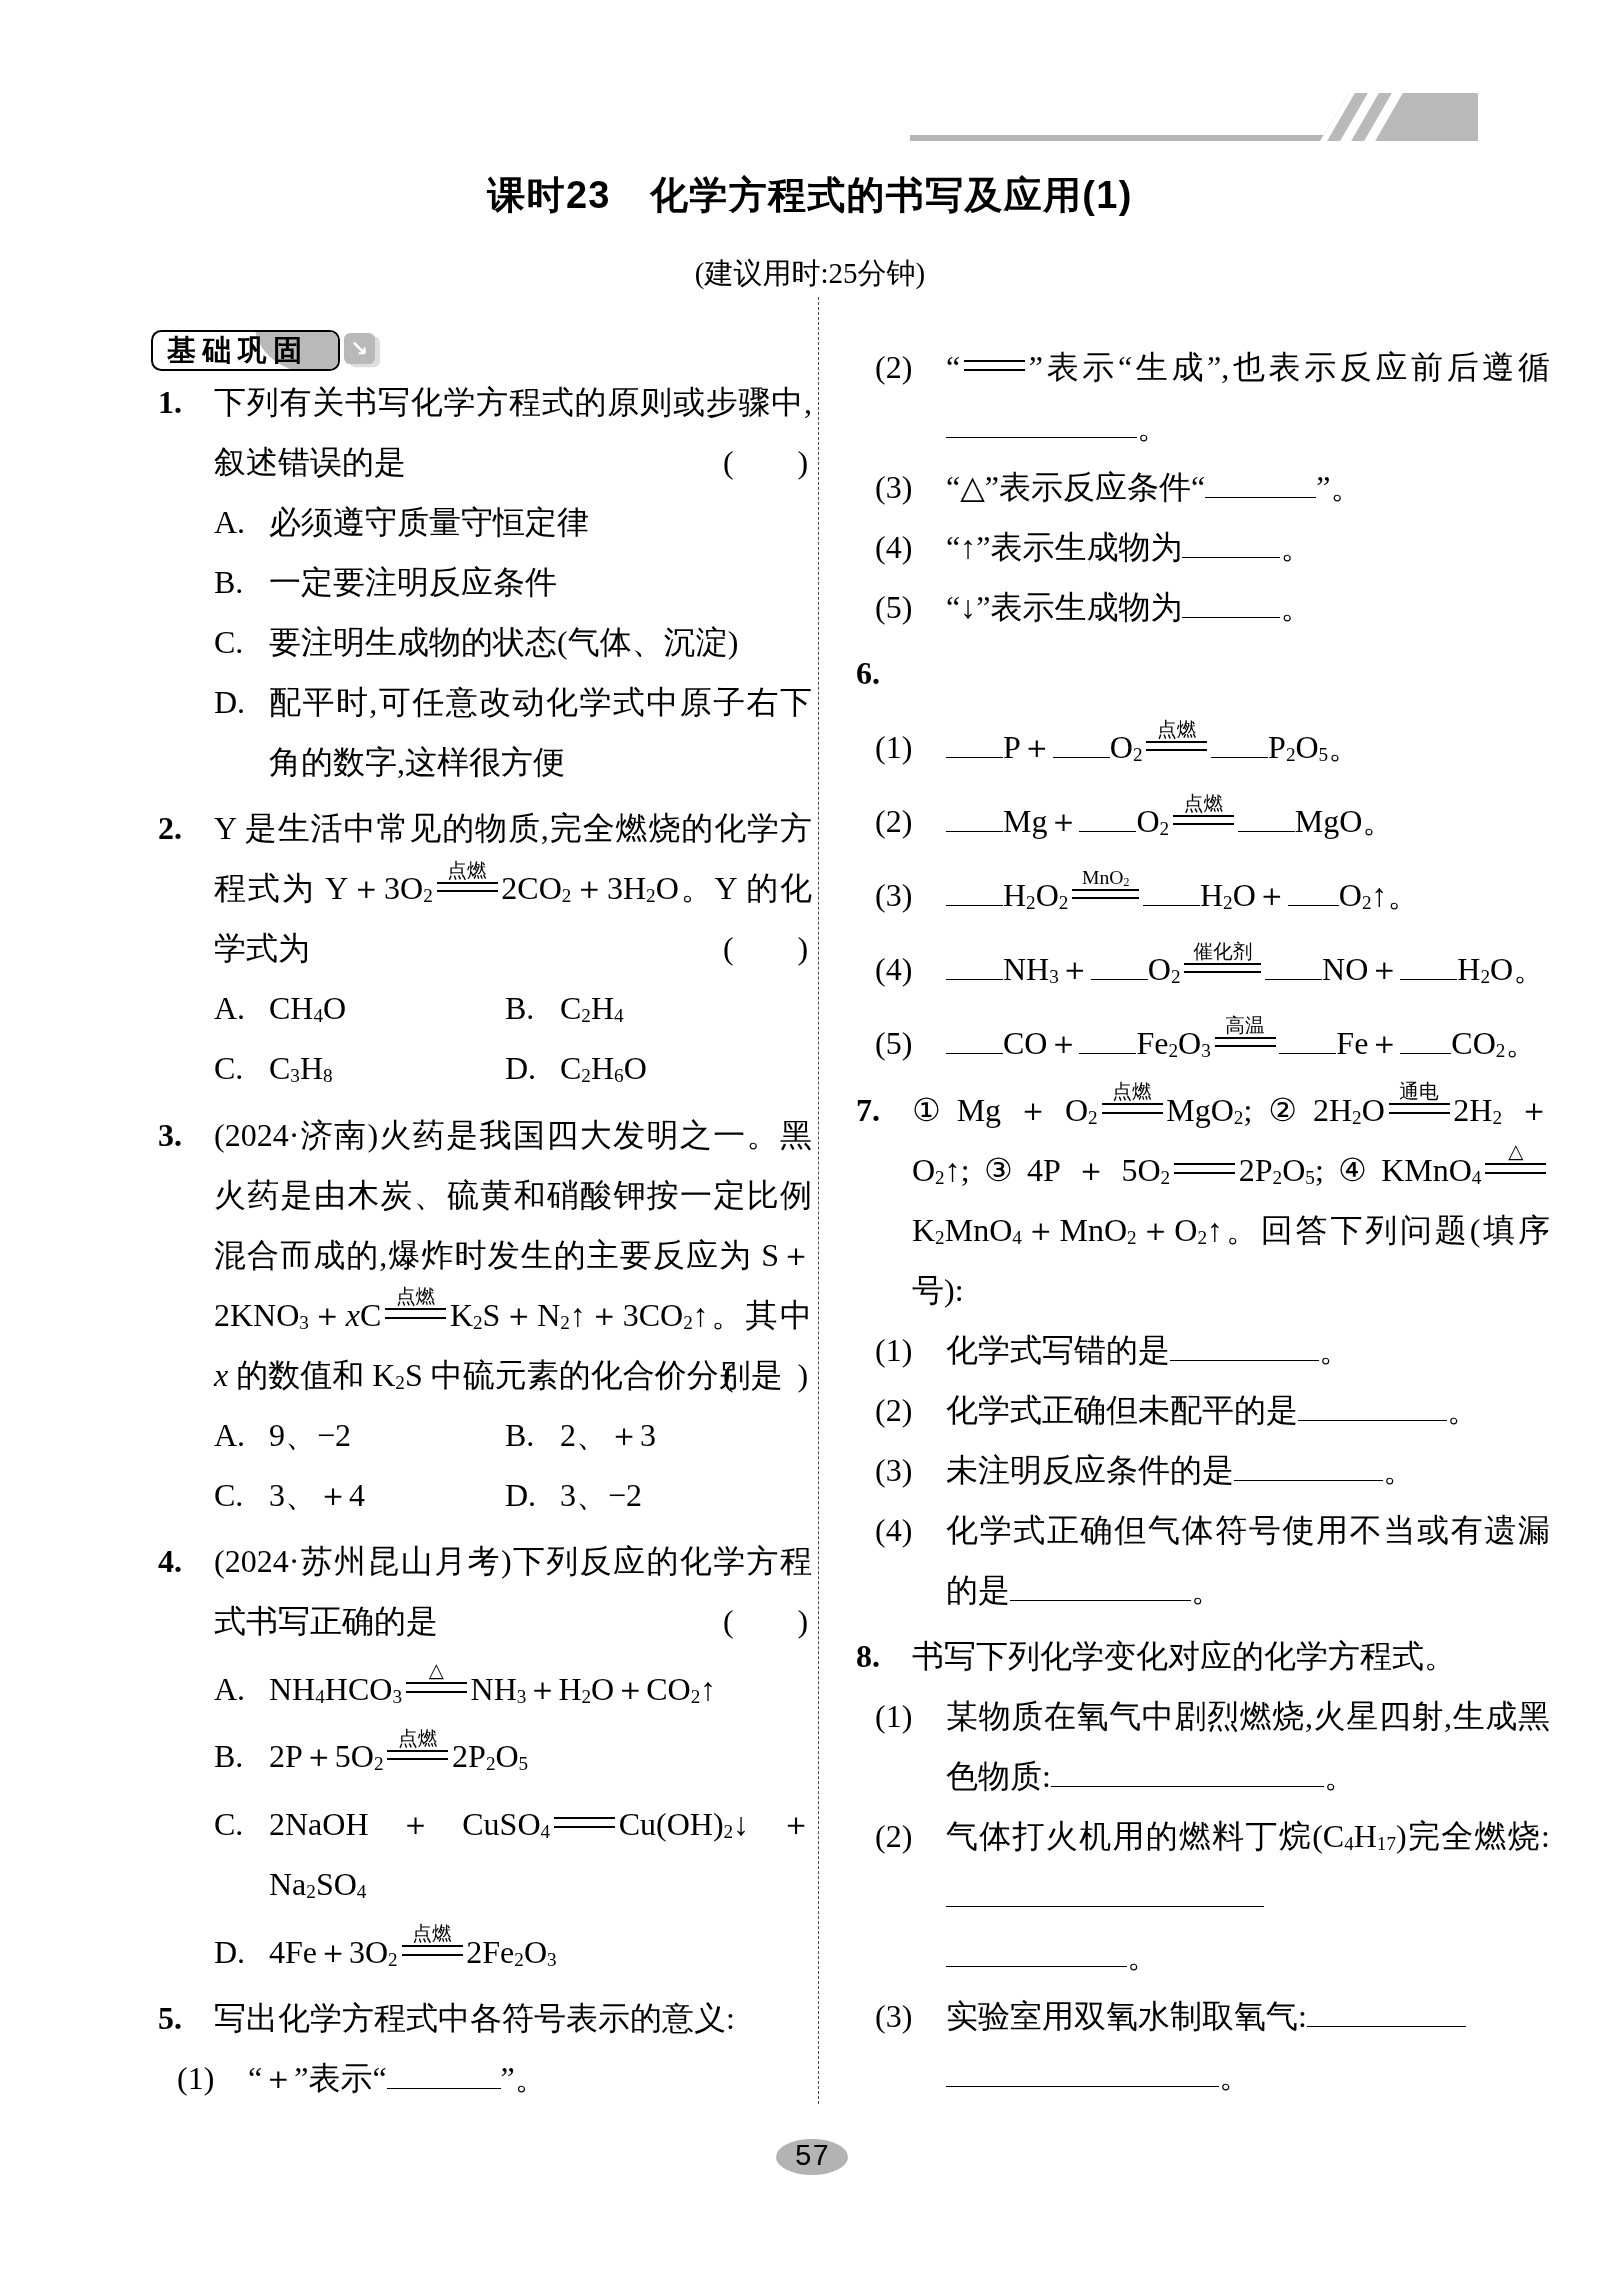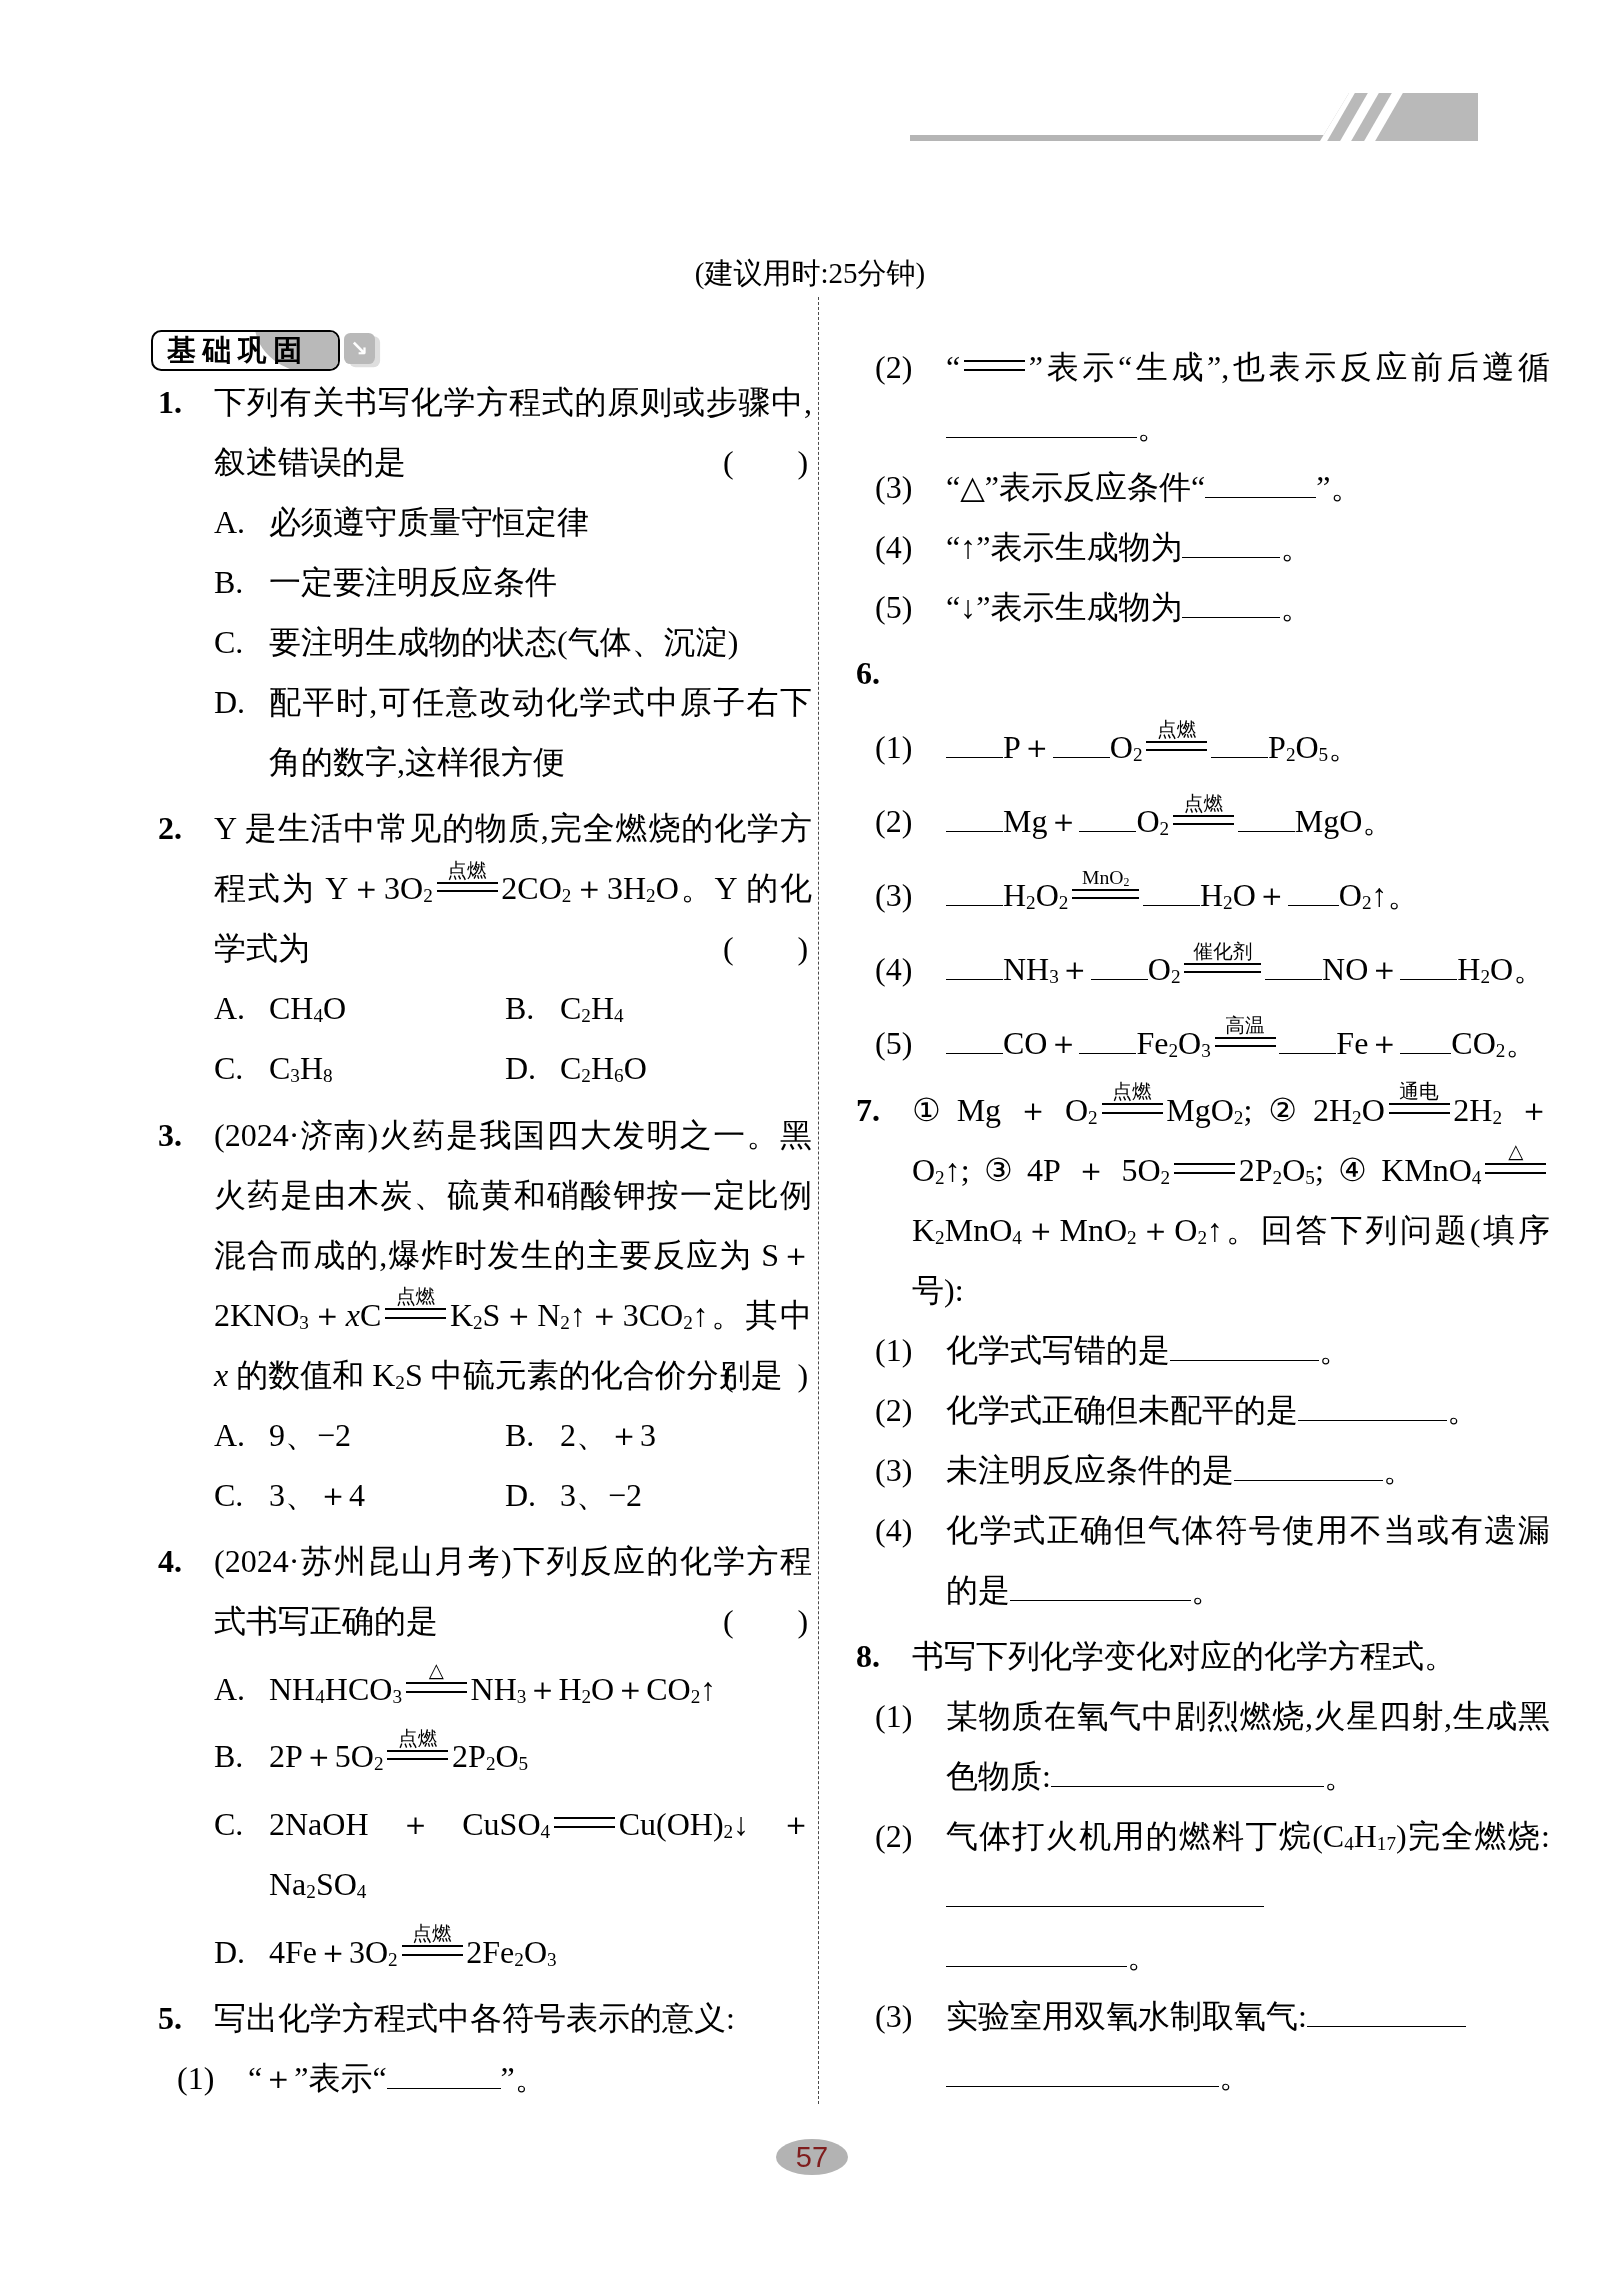--- a/index.html
+++ b/index.html
@@ -62,34 +62,35 @@
   .ceq{position:relative;display:inline-block;vertical-align:0.22em;margin:0 3.8px;text-decoration:underline;}
   .dline{display:block;width:100%;height:10.8px;box-sizing:border-box;
          border-top:2.5px solid #000;border-bottom:2.5px solid #000;}
   .cond{position:absolute;bottom:12px;left:50%;transform:translateX(-50%);
         font-size:19.7px;line-height:1.05;white-space:nowrap;}
   .blank{display:inline-block;height:0.95em;border-bottom:1.9px solid #000;vertical-align:baseline;}
 
   
   .pnum{position:absolute;left:776px;top:2139px;width:72px;height:36px;background:#b3b3b3;
         border-radius:50%;display:flex;align-items:center;justify-content:center;
-        font-family:Liberation Sans, sans-serif;font-size:29px;color:#7f1d1d;}
+        font-family:Liberation Mono, monospace;font-size:29px;color:#000000;}
 </style>
 </head>
 <body>
 
 <div class="page">
 
   <div class="hbar"></div>
   <div class="hpara">
     <div class="hstripe" style="left:10.2px;"></div>
     <div class="hstripe" style="left:34px;"></div>
     <div class="hstripe" style="left:58px;"></div>
   </div>
 
+  <div class="title">课时23　化学方程式的书写及应用(1)</div>
   <div class="subtitle">(建议用时:25分钟)</div>
 
   <div class="badge">
     <div class="swoosh"></div>
     <div class="blabel">基础巩固</div>
   </div>
   <div class="badge-icon">↘</div>
 
   <div class="divider"></div>
 

